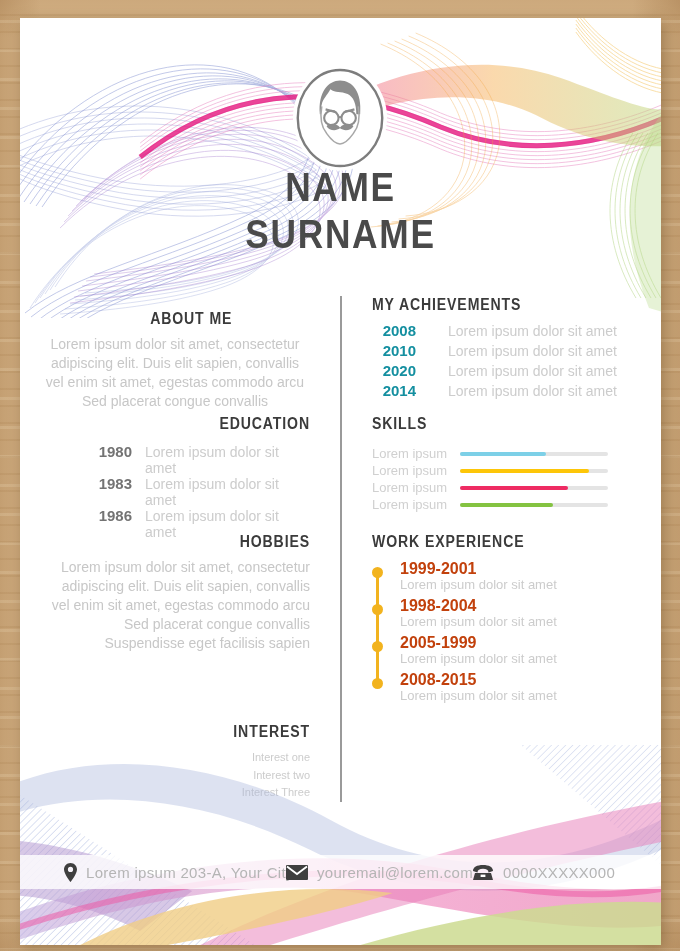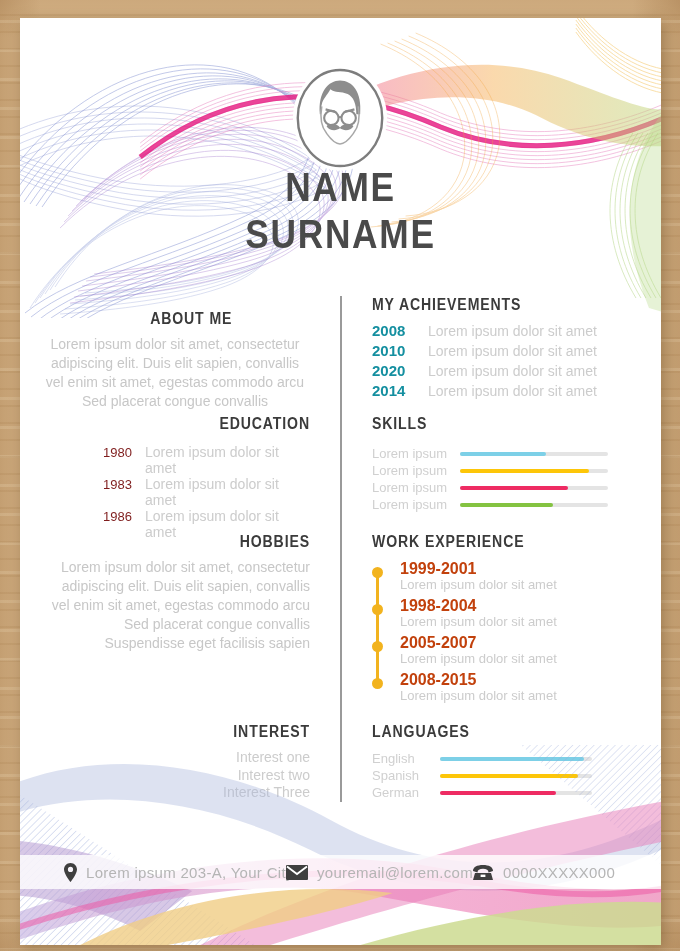--- a/index.html
+++ b/index.html
@@ -36,45 +36,45 @@
   .h-left  { transform:scaleX(0.88); transform-origin:right center; }
   .h-right { transform:scaleX(0.88); transform-origin:left center; }
 
   .lcol { position:absolute; left:20px; width:270px; text-align:right; }
   .rcol { position:absolute; left:352px; width:268px; text-align:left; }
 
   .body-line { font-size:14px; line-height:19px; color:#c7c7c7; }
 
   .divider { position:absolute; left:320px; top:278px; width:1.5px; height:506px; background:#9a9a9a; }
 
-  .ach-row { display:flex; gap:12px; align-items:baseline; line-height:19px; }
+  .ach-row { display:flex; gap:32px; align-items:baseline; line-height:19px;text-align:right; }
   .ach-year { width:44px; font-size:15px; font-weight:bold; color:#148fa0; }
   .ach-text { font-size:14px; color:#cccccc; }
 
   .edu-row { display:flex; justify-content:flex-end; gap:13px; align-items:baseline; line-height:16px; }
-  .edu-year { font-size:13px; font-weight:normal; color:#7f1d1d; }
+  .edu-year { font-size:15px; font-weight:bold; color:#737373; }
   .edu-text { font-size:14px; color:#cccccc; width:165px; text-align:left; }
 
   .bar-row { display:flex; align-items:center; height:17px; }
   .bar-label { font-size:13px; color:#d0d0d0; }
   .skills .bar-label { width:88px; }
   .langs  .bar-label { width:68px; }
   .bar-track { height:4px; border-radius:2px; background:#e4e4e4; position:relative; }
   .skills .bar-track { width:148px; }
   .langs  .bar-track { width:152px; }
   .bar-fill { position:absolute; left:0; top:0; height:4px; border-radius:2px; }
 
   .timeline { position:relative; padding-left:28px; }
   .tl-line { position:absolute; left:4px; top:13px; width:2.5px; height:111px; background:#f2b31e; }
   .tl-entry { position:relative; height:37px; }
   .tl-dot { position:absolute; left:-28px; top:7px; width:11px; height:11px; border-radius:50%; background:#f2b31e; }
   .tl-years { font-size:16px; font-weight:bold; color:#c2410c; line-height:18px; }
   .tl-text { font-size:13px; color:#cccccc; line-height:14px; }
 
-  .interest-item { font-size:14px; line-height:17.5px; color:#cccccc; }
+  .interest-item { font-size:11px; line-height:17.5px; color:#cccccc; }
 
   .footer-bar { position:absolute; left:0; top:837px; width:100%; height:34px;
                 background:rgba(255,255,255,0.80); }
   .f-group { position:absolute; top:0; height:34px; display:flex; align-items:center; gap:9px; }
   .f-text { font-size:15px; color:#b5b5b5; letter-spacing:0.3px; white-space:nowrap; }
   .f-icon { display:inline-flex; }
 </style>
 </head>
 <body>
 
@@ -305,54 +305,31 @@
         <div class="tl-years">1999-2001</div>
         <div class="tl-text">Lorem ipsum dolor sit amet</div>
       </div>
       <div class="tl-entry">
         <span class="tl-dot"></span>
         <div class="tl-years">1998-2004</div>
         <div class="tl-text">Lorem ipsum dolor sit amet</div>
       </div>
       <div class="tl-entry">
         <span class="tl-dot"></span>
-        <div class="tl-years">2005-2007</div>
+        <div class="tl-years">2005-1999</div>
         <div class="tl-text">Lorem ipsum dolor sit amet</div>
       </div>
       <div class="tl-entry">
         <span class="tl-dot"></span>
         <div class="tl-years">2008-2015</div>
         <div class="tl-text">Lorem ipsum dolor sit amet</div>
       </div>
     </div>
   </div>
 
-  <div class="rcol langs" style="top:705px;">
-    <div class="heading h-right">LANGUAGES</div>
-    <div style="margin-top:9px;">
-      <div class="bar-row">
-        <span class="bar-label">English</span>
-        <span class="bar-track">
-            <span class="bar-fill" style="width: 95%; background: rgb(125, 208, 231);"></span>
-          </span>
-      </div>
-      <div class="bar-row">
-        <span class="bar-label">Spanish</span>
-        <span class="bar-track">
-            <span class="bar-fill" style="width: 91%; background: rgb(253, 198, 8);"></span>
-          </span>
-      </div>
-      <div class="bar-row">
-        <span class="bar-label">German</span>
-        <span class="bar-track">
-            <span class="bar-fill" style="width: 76%; background: rgb(238, 43, 99);"></span>
-          </span>
-      </div>
-    </div>
-  </div>
 
   <svg class="deco waves-bottom" viewBox="0 0 640 200" preserveAspectRatio="none">
     <defs>
       <pattern id="hb" width="5" height="5" patternUnits="userSpaceOnUse" patternTransform="rotate(45)">
         <path d="M0,0 L0,5" stroke="#93a5d6" stroke-width="1"></path>
       </pattern>
       <linearGradient id="pg" x1="0" y1="0" x2="1" y2="0">
         <stop offset="0" stop-color="#b9a6dc"></stop>
           <stop offset="0.55" stop-color="#ec74b4"></stop>
           <stop offset="1" stop-color="#e55f9e"></stop>

